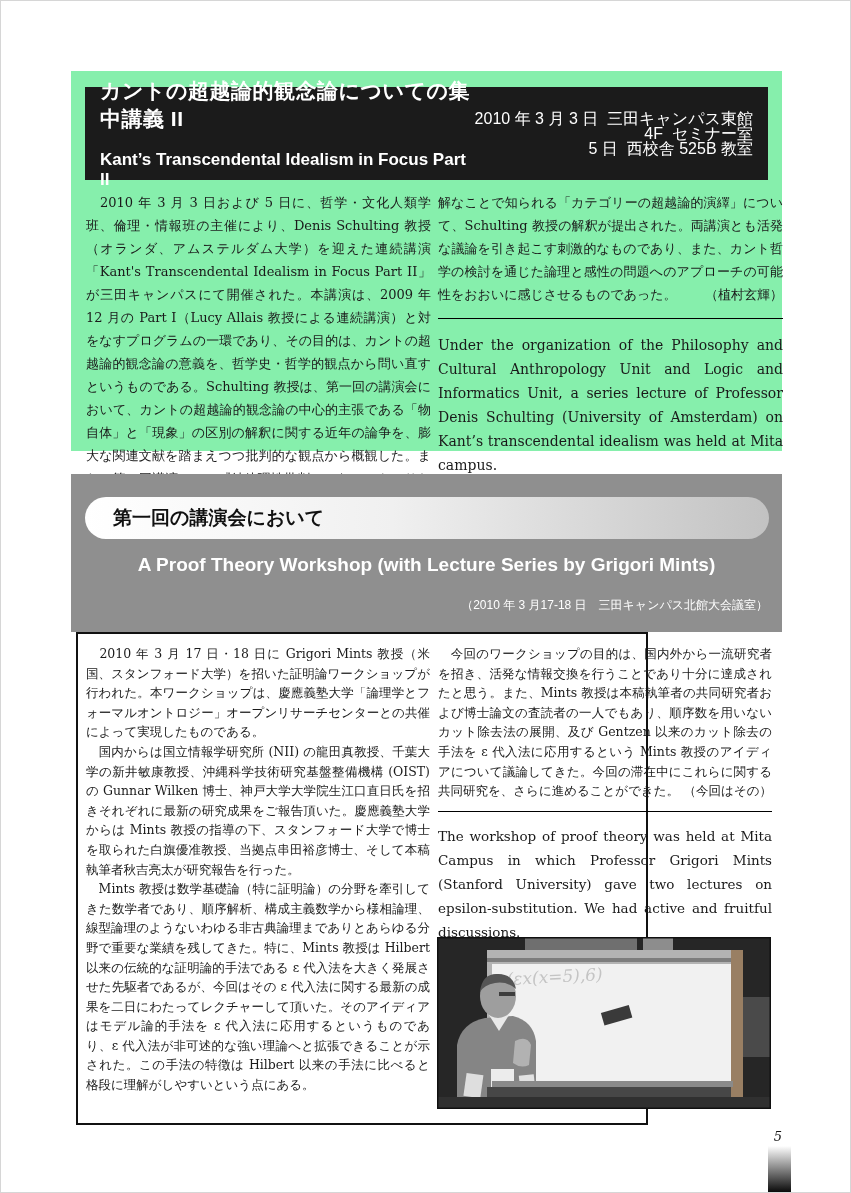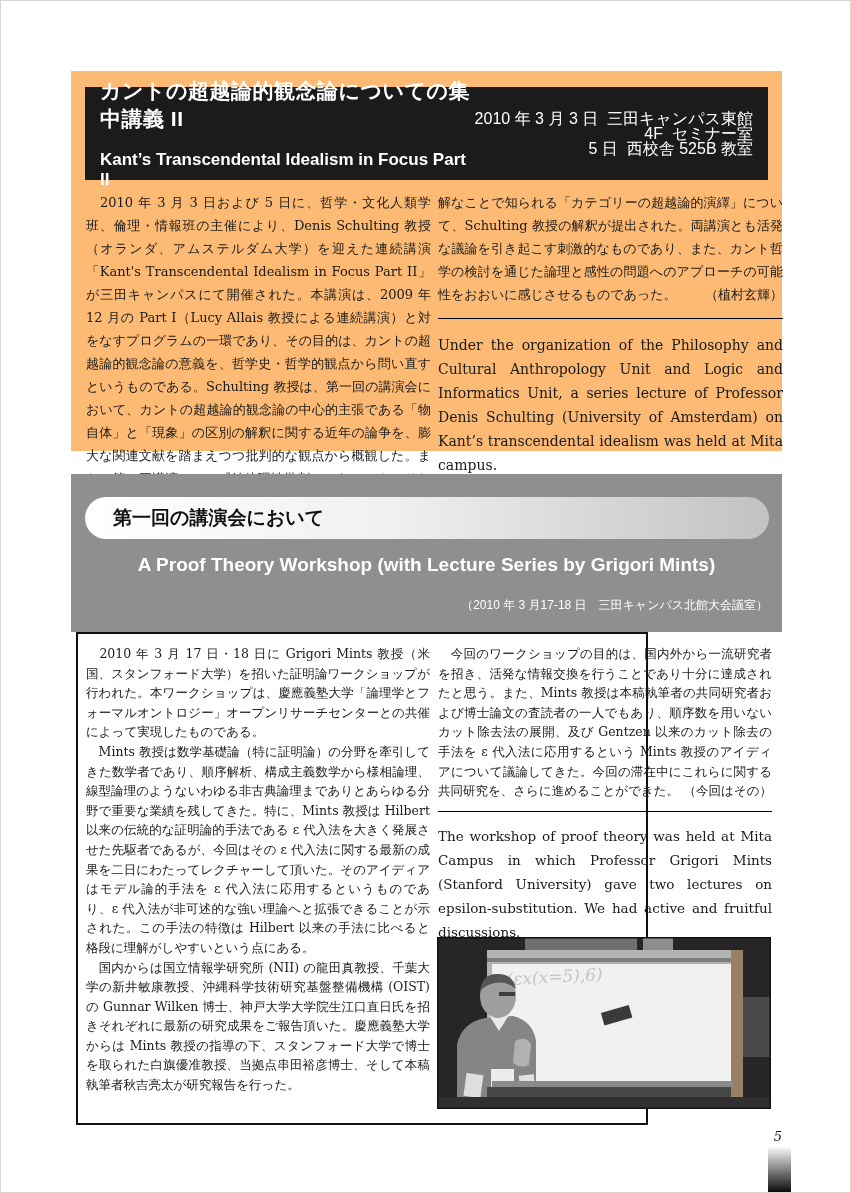--- a/index.html
+++ b/index.html
@@ -1,21 +1,21 @@
 <!DOCTYPE html>
 <html><head>
 <meta charset="utf-8">
 <style>
   * { margin:0; padding:0; box-sizing:border-box; }
   body { background:#ffffff; font-family:"DejaVu Serif", serif; }
   .page { position:relative; width:851px; height:1193px; background:#fff;
           border:1px solid #d6d6d6; overflow:hidden; }
 
   
-  .s1 { position:absolute; left:70px; top:70px; width:711px; height:380px; background:#fdba74; }
+  .s1 { position:absolute; left:70px; top:70px; width:711px; height:380px; background:#86efac; }
   .s1-header { position:absolute; left:14px; top:16px; width:683px; height:93px;
                background:#1b1b1b; color:#fff; display:flex; align-items:center;
                justify-content:space-between; padding:0 15px;
                font-family:"Liberation Sans", sans-serif; }
   .s1-title-jp { font-size:21px; font-weight:bold; letter-spacing:0.5px; }
   .s1-title-en { font-size:17px; font-weight:bold; margin-top:17px; }
   .s1-venue { text-align:right; font-size:16px; line-height:15px; white-space:pre; }
   .col { position:absolute; width:345px; text-align:justify; color:#1a1a1a; }
   .jp-body { font-size:13px; line-height:23px; }
   .en-body { font-size:14px; line-height:24px; }
@@ -81,22 +81,22 @@
 
   <section class="s2-header">
     <div class="s2-pill">第一回の講演会において</div>
     <div class="s2-title-en">A Proof Theory Workshop (with Lecture Series by Grigori Mints)</div>
     <div class="s2-date">（2010 年 3 月17-18 日　三田キャンパス北館大会議室）</div>
   </section>
 
   <section class="s2-content">
     <div class="col col-l">
       <p class="jp-body2">　2010 年 3 月 17 日・18 日に Grigori Mints 教授（米国、スタンフォード大学）を招いた証明論ワークショップが行われた。本ワークショップは、慶應義塾大学「論理学とフォーマルオントロジー」オープンリサーチセンターとの共催によって実現したものである。</p>
+      <p class="jp-body2">　国内からは国立情報学研究所 (NII) の龍田真教授、千葉大学の新井敏康教授、沖縄科学技術研究基盤整備機構 (OIST) の Gunnar Wilken 博士、神戸大学大学院生江口直日氏を招きそれぞれに最新の研究成果をご報告頂いた。慶應義塾大学からは Mints 教授の指導の下、スタンフォード大学で博士を取られた白旗優准教授、当拠点串田裕彦博士、そして本稿執筆者秋吉亮太が研究報告を行った。</p>
       <p class="jp-body2">　Mints 教授は数学基礎論（特に証明論）の分野を牽引してきた数学者であり、順序解析、構成主義数学から様相論理、線型論理のようないわゆる非古典論理までありとあらゆる分野で重要な業績を残してきた。特に、Mints 教授は Hilbert 以来の伝統的な証明論的手法である ε 代入法を大きく発展させた先駆者であるが、今回はその ε 代入法に関する最新の成果を二日にわたってレクチャーして頂いた。そのアイディアはモデル論的手法を ε 代入法に応用するというものであり、ε 代入法が非可述的な強い理論へと拡張できることが示された。この手法の特徴は Hilbert 以来の手法に比べると格段に理解がしやすいという点にある。</p>
-      <p class="jp-body2">　国内からは国立情報学研究所 (NII) の龍田真教授、千葉大学の新井敏康教授、沖縄科学技術研究基盤整備機構 (OIST) の Gunnar Wilken 博士、神戸大学大学院生江口直日氏を招きそれぞれに最新の研究成果をご報告頂いた。慶應義塾大学からは Mints 教授の指導の下、スタンフォード大学で博士を取られた白旗優准教授、当拠点串田裕彦博士、そして本稿執筆者秋吉亮太が研究報告を行った。</p>
     </div>
 
     <div class="col col-r">
       <p class="jp-body2">
         <span>　今回のワークショップの目的は、国内外から一流研究者を招き、活発な情報交換を行うことであり十分に達成されたと思う。また、Mints 教授は本稿執筆者の共同研究者および博士論文の査読者の一人でもあり、順序数を用いないカット除去法の展開、及び Gentzen 以来のカット除去の手法を ε 代入法に応用するという Mints 教授のアイディアについて議論してきた。今回の滞在中にこれらに関する共同研究を、さらに進めることができた。</span>
         <span class="author">（今回はその）</span>
       </p>
       <hr class="rule">
       <p class="en-body2">The workshop of proof theory was held at Mita Campus in which Professor Grigori Mints (Stanford University) gave two lectures on epsilon-substitution. We had active and fruitful discussions.</p>
     </div>

